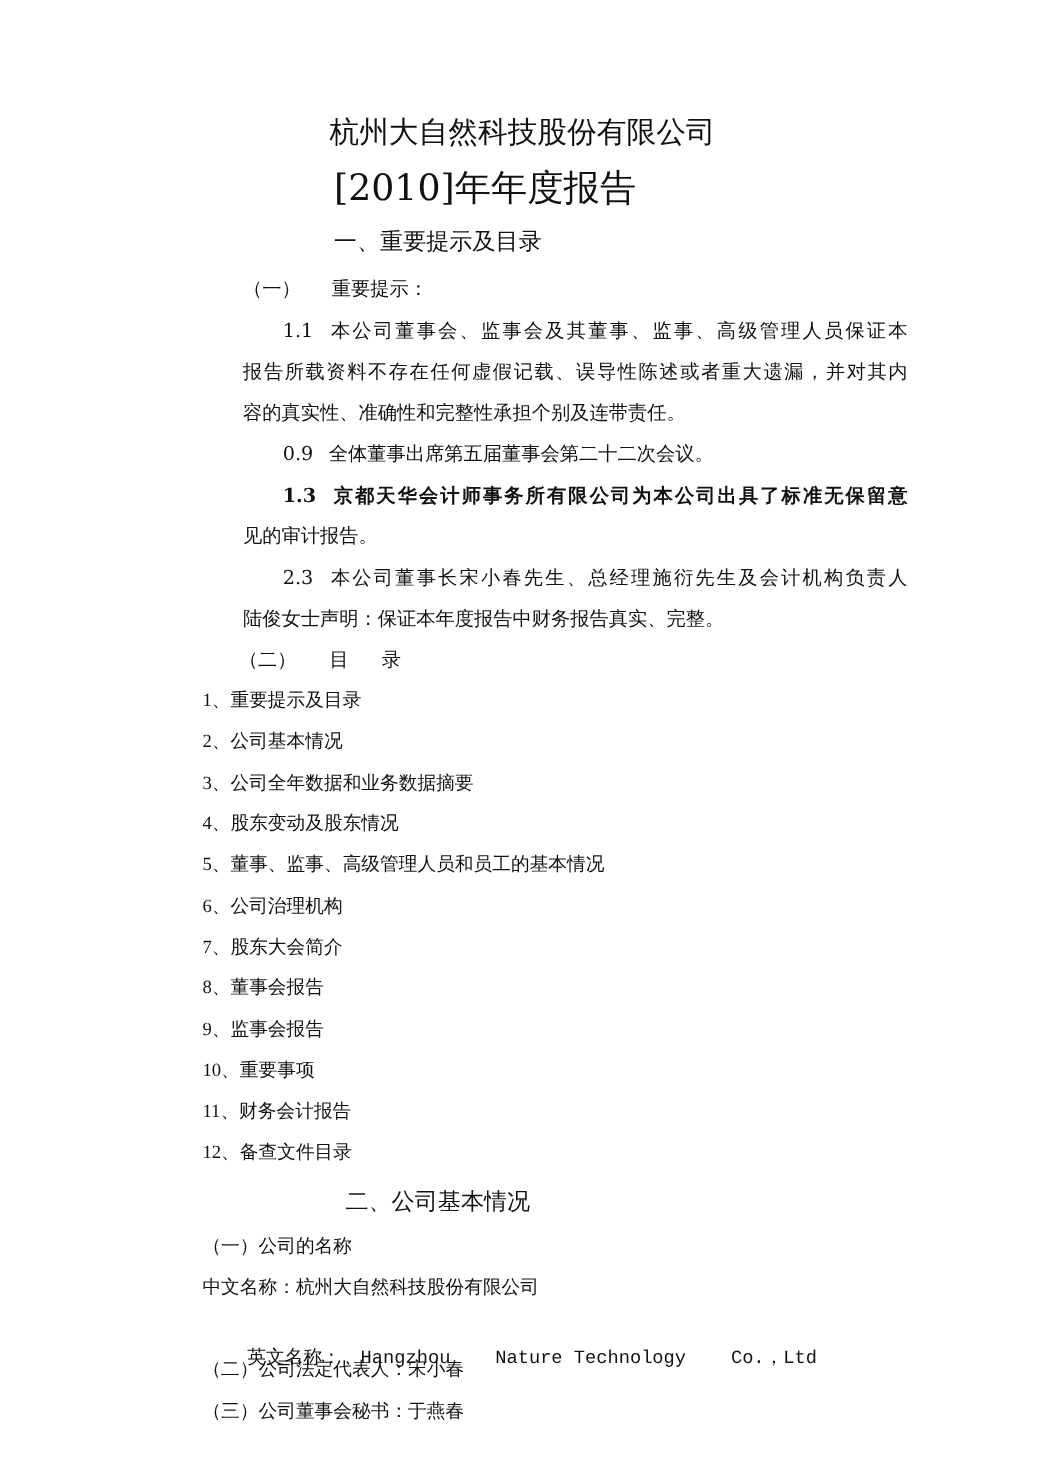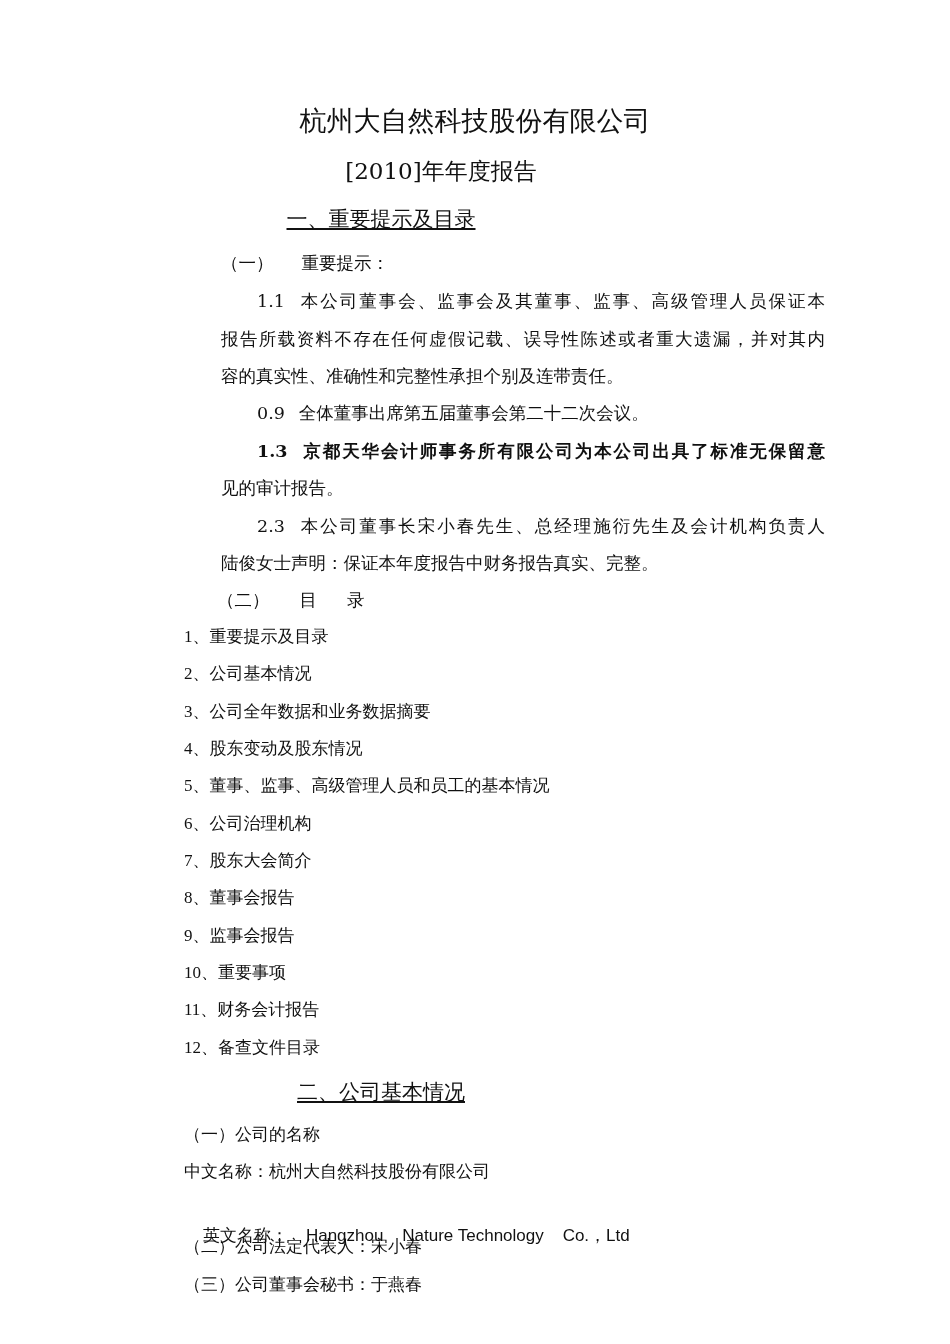--- a/index.html
+++ b/index.html
@@ -3,25 +3,25 @@
   <meta charset="utf-8">
   <style>
     html, body { margin: 0; padding: 0; background: #ffffff; }
     body {
       width: 950px; height: 1344px; position: relative; overflow: hidden;
       font-family: "DejaVu Serif", "Liberation Serif", serif;
       color: #111111;
     }
     .abs { position: absolute; white-space: nowrap; }
     .title1 { left: 0; width: 950px; text-align: center; top: 101px; font-size: 27px; line-height: 40px; }
-    .title2 { left: 0; width: 882px; text-align: center; top: 151px; font-size: 23px; line-height: 40px; }
-    .h-sec  { left: 0; width: 762px; text-align: center; font-size: 21px; line-height: 30px; text-decoration: underline; }
+    .title2 { left: 0; width: 882px; text-align: center; top: 151px; font-size: 33px; line-height: 40px; }
+    .h-sec  { left: 17px; width: 762px; text-align: center; font-size: 21px; line-height: 30px; }
     .p { font-size: 17.5px; line-height: 26px; margin-left: 28px; }
     .toc { left: 184px; font-size: 17px; line-height: 26px; font-family: "Liberation Serif", "DejaVu Serif", serif; }
-    .info { font-size: 17px; line-height: 26px; font-family: Liberation Sans, sans-serif; }
+    .info { font-size: 17px; line-height: 26px; font-family: Liberation Mono, monospace; }
     .just { left: 193px; width: 604px; text-align: justify; text-align-last: justify; }
   </style>
 </head>
 <body>
 
 <div>
 
   <div class="abs title1">杭州大自然科技股份有限公司</div>
   <div class="abs title2">[2010]年年度报告</div>
 

